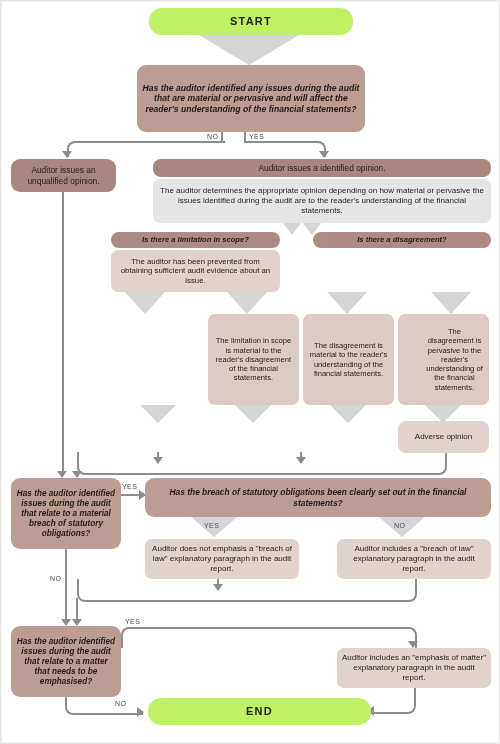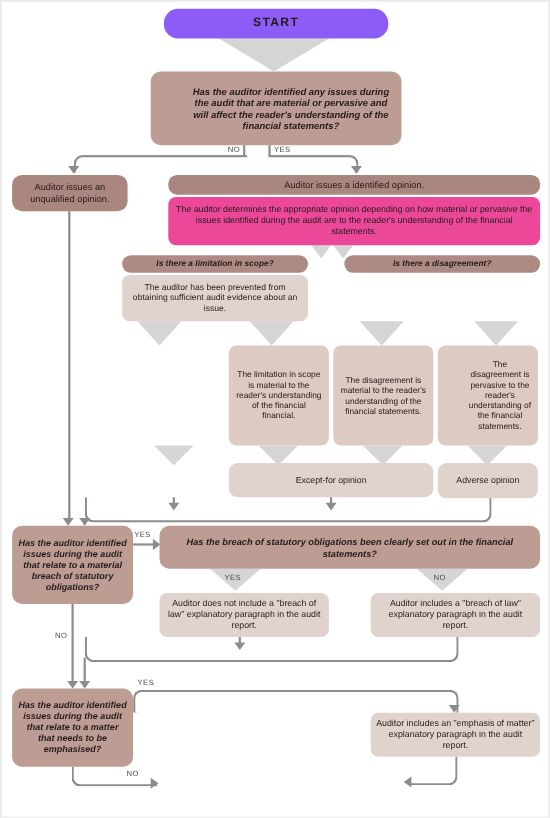--- a/index.html
+++ b/index.html
@@ -26,23 +26,23 @@
     align-items:center;
     justify-content:center;
     text-align:center;
     border-radius:9px;
     color:#241b18;
     line-height:1.22;
     padding:3px 5px;
     z-index:5;
   }
   .dark{ background:#a9867e; }
-  .light{ background:#ec4899; }
+  .light{ background:#e5e5e5; }
   .terminator{
-    background:#8b5cf6;
+    background:#bef264;
     border-radius:13px;
     font-weight:bold;
     letter-spacing:1.2px;
     font-size:11px;
   }
   .question{
     background:#bd9c94;
     font-style:italic;
     font-weight:bold;
     font-size:8.6px;
@@ -124,21 +124,21 @@
 </style>
 </head>
 <body>
 
 <div id="canvas">
 
   <div class="node terminator" style="left:148px;top:7px;width:204px;height:27px;">START</div>
 
   <div class="wedge" style="left:198px;top:34px;border-left-width:50px;border-right-width:50px;border-top-width:30px;"></div>
 
-  <div class="node question" style="left:136px;top:64px;width:228px;height:67px;padding-left:32px;">Has the auditor identified any issues during the audit that are material or pervasive and will affect the reader's understanding of the financial statements?</div>
+  <div class="node question" style="left:136px;top:64px;width:228px;height:67px;">Has the auditor identified any issues during the audit that are material or pervasive and will affect the reader's understanding of the financial statements?</div>
 
   <div class="ln lnv" style="left:220px;top:131px;height:10px;"></div>
   <div class="elbow" style="left:66px;top:140px;width:156px;height:14px;border-top:2px solid #8c8c8c;border-left:2px solid #8c8c8c;border-right:none;border-bottom:none;border-radius:8px 0 0 0;"></div>
   <div class="arrow-dn" style="left:61px;top:150px;"></div>
   <div class="lbl" style="left:206px;top:132px;">NO</div>
 
   <div class="ln lnv" style="left:243px;top:131px;height:10px;"></div>
   <div class="elbow" style="left:243px;top:140px;width:80px;height:14px;border-top:2px solid #8c8c8c;border-right:2px solid #8c8c8c;border-left:none;border-bottom:none;border-radius:0 8px 0 0;"></div>
   <div class="arrow-dn" style="left:318px;top:150px;"></div>
   <div class="lbl" style="left:248px;top:132px;">YES</div>
@@ -158,30 +158,29 @@
   <div class="node qhead" style="left:312px;top:231px;width:178px;height:16px;">Is there a disagreement?</div>
 
   <div class="node body-lite" style="left:110px;top:249px;width:169px;height:42px;">The auditor has been prevented from obtaining sufficient audit evidence about an issue.</div>
 
   <div class="wedge" style="left:124px;top:291px;border-left-width:20px;border-right-width:20px;border-top-width:22px;"></div>
   <div class="wedge" style="left:226px;top:291px;border-left-width:20px;border-right-width:20px;border-top-width:22px;"></div>
 
   <div class="wedge" style="left:326px;top:291px;border-left-width:20px;border-right-width:20px;border-top-width:22px;"></div>
   <div class="wedge" style="left:430px;top:291px;border-left-width:20px;border-right-width:20px;border-top-width:22px;"></div>
 
-  <div class="node mid" style="left:207px;top:313px;width:91px;height:91px;">The limitation in scope is material to the reader's understanding of the financial financial.</div>
+  <div class="node mid" style="left:207px;top:313px;width:91px;height:91px;">The limitation in scope is material to the reader's disagreement of the financial statements.</div>
   <div class="node mid" style="left:302px;top:313px;width:91px;height:91px;">The disagreement is material to the reader's understanding of the financial statements.</div>
   <div class="node mid" style="left:397px;top:313px;width:91px;height:91px;padding-left:27px;">The disagreement is pervasive to the reader's understanding of the financial statements.</div>
 
   <div class="wedge" style="left:139px;top:404px;border-left-width:18px;border-right-width:18px;border-top-width:18px;"></div>
   <div class="wedge" style="left:234px;top:404px;border-left-width:18px;border-right-width:18px;border-top-width:18px;"></div>
   <div class="wedge" style="left:329px;top:404px;border-left-width:18px;border-right-width:18px;border-top-width:18px;"></div>
   <div class="wedge" style="left:424px;top:404px;border-left-width:18px;border-right-width:18px;border-top-width:18px;"></div>
 
-  <div class="node opinion" style="left:207px;top:420px;width:186px;height:31px;">Except-for opinion</div>
   <div class="node opinion" style="left:397px;top:420px;width:91px;height:32px;">Adverse opinion</div>
 
   <div class="ln lnv" style="left:156px;top:451px;height:8px;"></div>
   <div class="arrow-dn" style="left:152px;top:456px;"></div>
   <div class="ln lnv" style="left:299px;top:451px;height:8px;"></div>
   <div class="arrow-dn" style="left:295px;top:456px;"></div>
 
   <div class="elbow" style="left:76px;top:451px;width:366px;height:21px;border-top:none;border-left:2px solid #8c8c8c;border-right:2px solid #8c8c8c;border-bottom:2px solid #8c8c8c;border-radius:0 0 8px 8px;"></div>
   <div class="ln lnv" style="left:75px;top:470px;height:6px;"></div>
   <div class="arrow-dn" style="left:71px;top:470px;"></div>
@@ -196,21 +195,21 @@
   <div class="lbl" style="left:49px;top:574px;">NO</div>
   <div class="arrow-dn" style="left:60px;top:618px;"></div>
 
   <div class="node question" style="left:144px;top:477px;width:346px;height:39px;font-size:8.4px;">Has the breach of statutory obligations been clearly set out in the financial statements?</div>
 
   <div class="wedge" style="left:190px;top:516px;border-left-width:23px;border-right-width:23px;border-top-width:20px;"></div>
   <div class="lbl" style="left:203px;top:521px;">YES</div>
   <div class="wedge" style="left:378px;top:516px;border-left-width:23px;border-right-width:23px;border-top-width:20px;"></div>
   <div class="lbl" style="left:393px;top:521px;">NO</div>
 
-  <div class="node body-lite" style="left:144px;top:538px;width:154px;height:40px;font-size:8px;">Auditor does not include a "breach of law" explanatory paragraph in the audit report.</div>
+  <div class="node body-lite" style="left:144px;top:538px;width:154px;height:40px;font-size:8px;">Auditor does not emphasis a "breach of law" explanatory paragraph in the audit report.</div>
   <div class="node body-lite" style="left:336px;top:538px;width:154px;height:40px;font-size:8px;">Auditor includes a "breach of law" explanatory paragraph in the audit report.</div>
 
   <div class="ln lnv" style="left:216px;top:578px;height:8px;"></div>
   <div class="arrow-dn" style="left:212px;top:583px;"></div>
 
   <div class="elbow" style="left:76px;top:578px;width:336px;height:21px;border-top:none;border-left:2px solid #8c8c8c;border-right:2px solid #8c8c8c;border-bottom:2px solid #8c8c8c;border-radius:0 0 8px 8px;"></div>
   <div class="ln lnv" style="left:75px;top:597px;height:22px;"></div>
   <div class="arrow-dn" style="left:71px;top:618px;"></div>
 
   <div class="node question" style="left:10px;top:625px;width:110px;height:71px;font-size:8.2px;">Has the auditor identified issues during the audit that relate to a matter that needs to be emphasised?</div>
@@ -221,14 +220,15 @@
 
   <div class="elbow" style="left:64px;top:696px;width:76px;height:16px;border-top:none;border-right:none;border-left:2px solid #8c8c8c;border-bottom:2px solid #8c8c8c;border-radius:0 0 0 8px;"></div>
   <div class="arrow-rt" style="left:136px;top:706px;"></div>
   <div class="lbl" style="left:114px;top:699px;">NO</div>
 
   <div class="node body-lite" style="left:336px;top:647px;width:154px;height:40px;font-size:8px;">Auditor includes an "emphasis of matter" explanatory paragraph in the audit report.</div>
 
   <div class="elbow" style="left:372px;top:687px;width:41px;height:24px;border-top:none;border-left:none;border-right:2px solid #8c8c8c;border-bottom:2px solid #8c8c8c;border-radius:0 0 8px 0;"></div>
   <div class="arrow-lf" style="left:366px;top:705px;"></div>
 
+  <div class="node terminator" style="left:147px;top:697px;width:223px;height:27px;">END</div>
 
 </div>
 
 </body></html>

